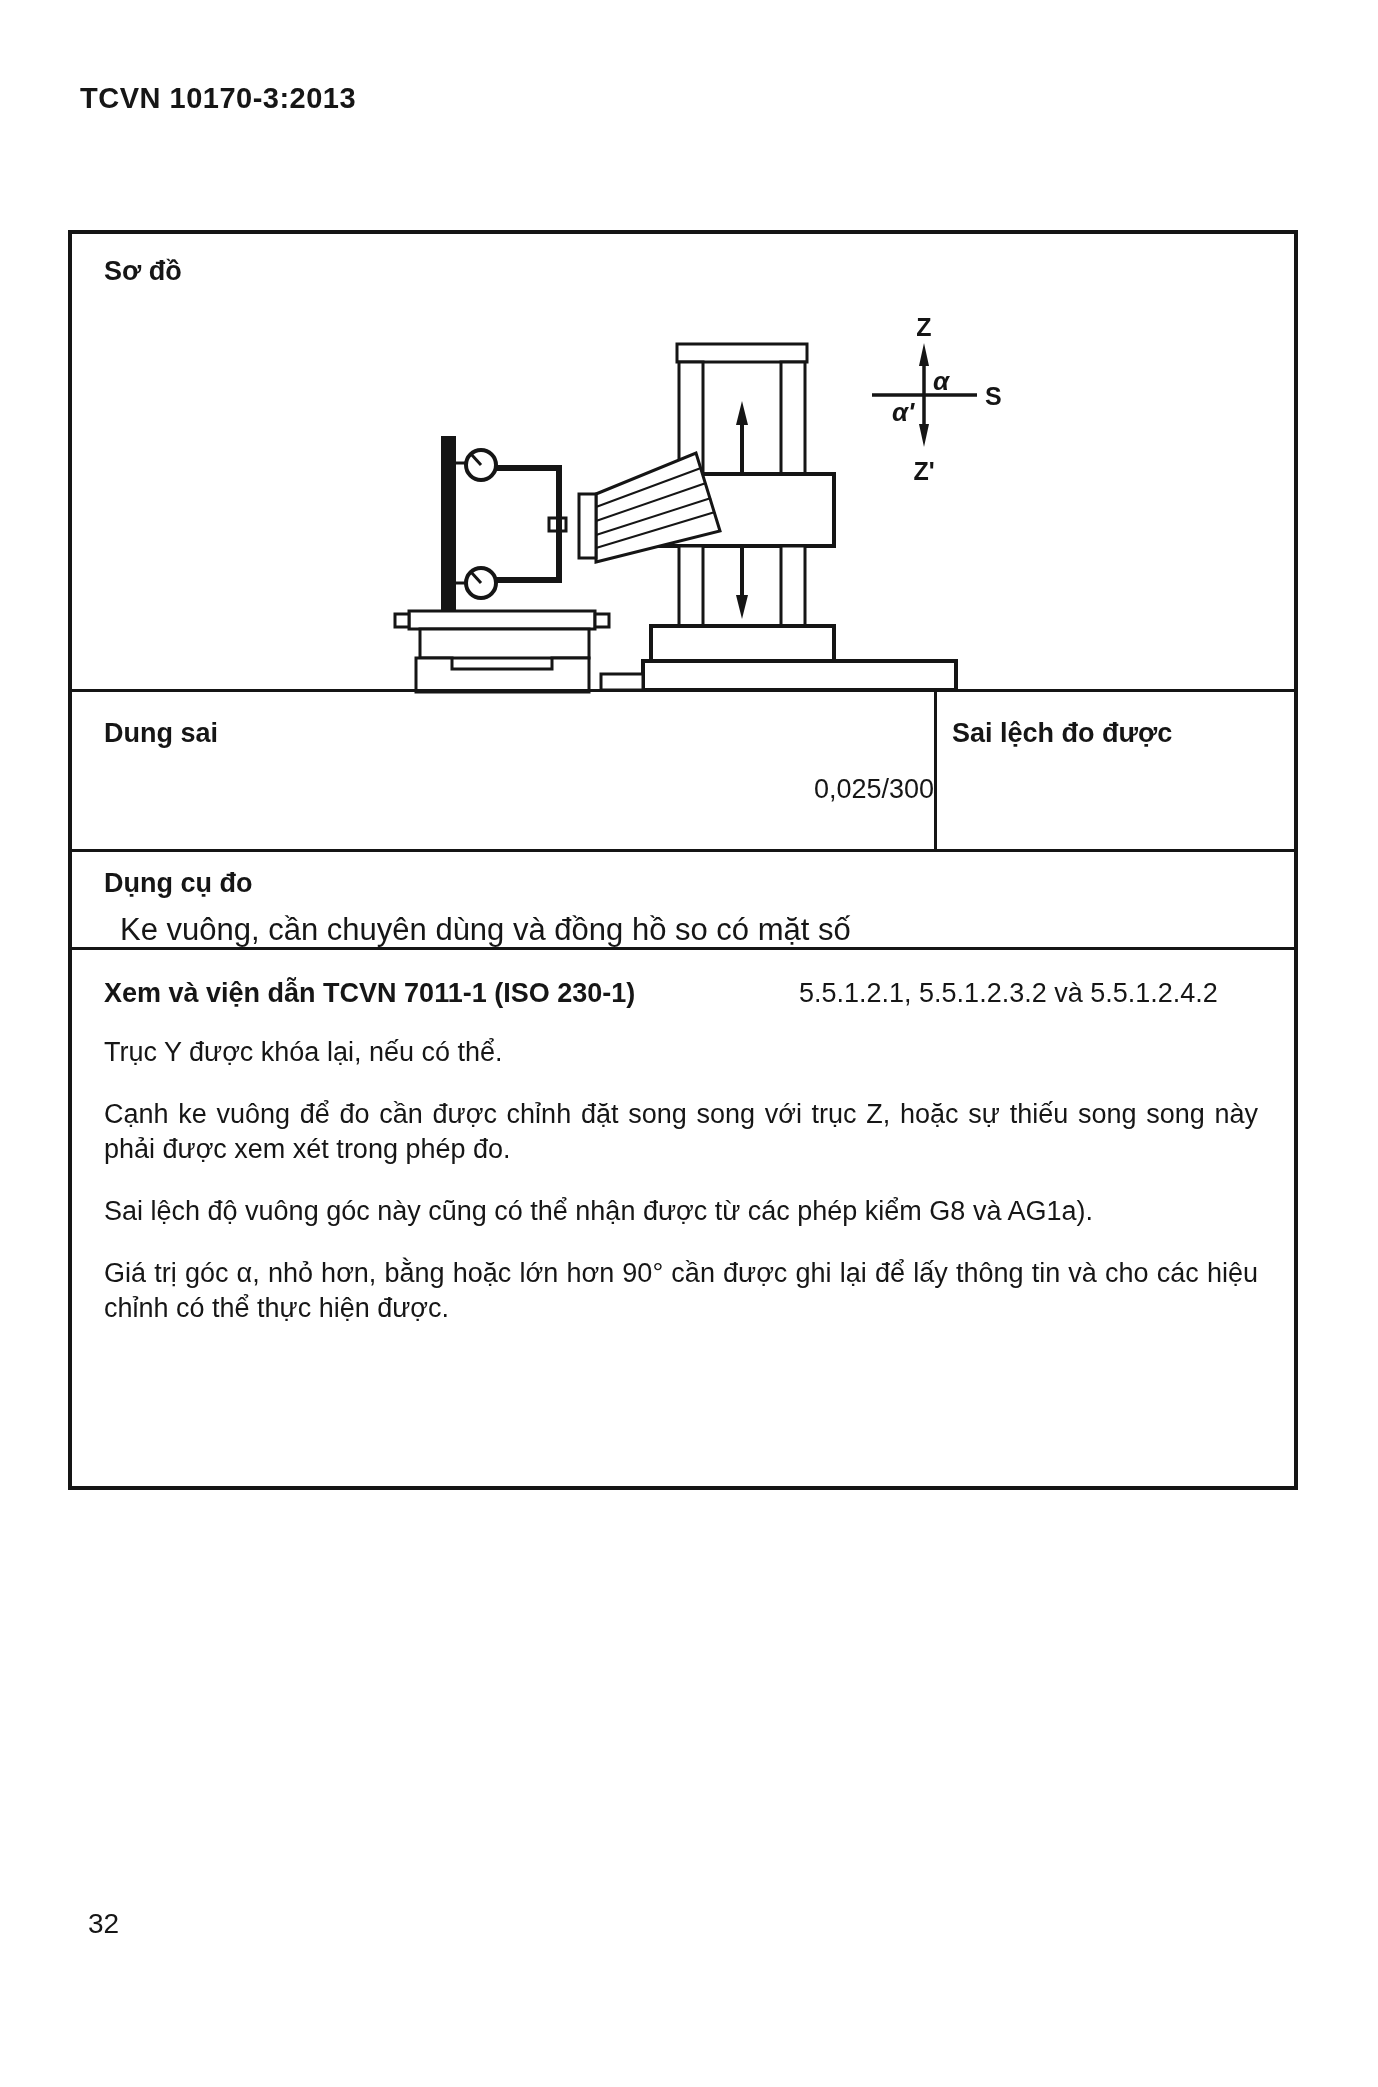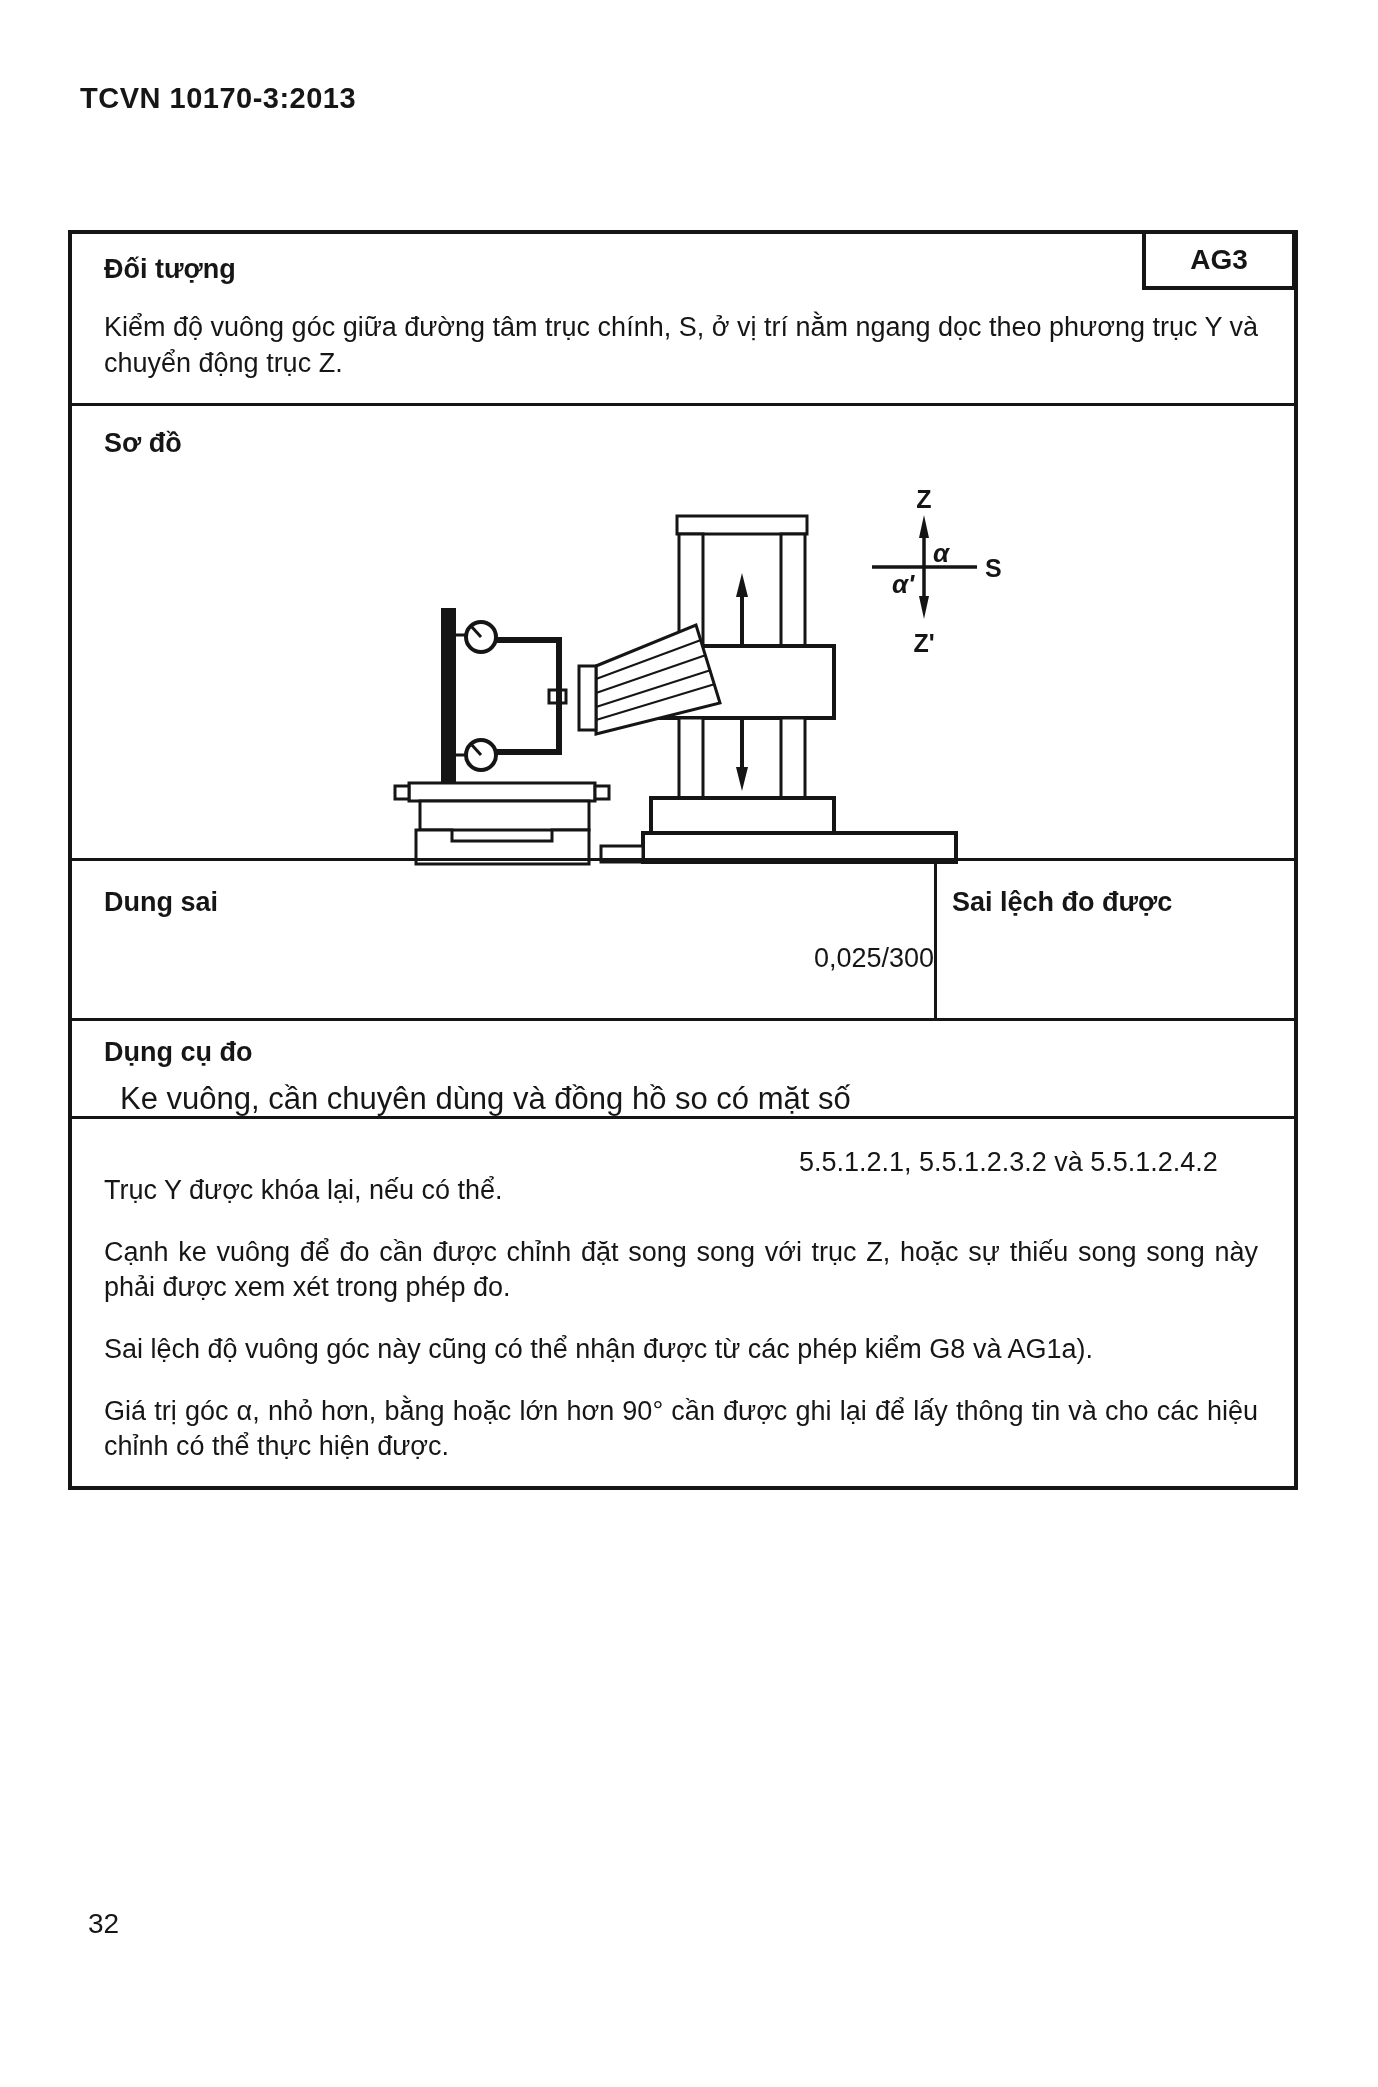--- a/index.html
+++ b/index.html
@@ -89,25 +89,20 @@
   .drawing-shape { stroke: #151515; fill: #ffffff; }
   .axis-text { font-family: "Liberation Sans", "DejaVu Sans", sans-serif; fill: #151515; }
 </style>
 </head>
 <body>
 
 <div class="standard-code">TCVN 10170-3:2013</div>
 
 <div class="spec-table">
 
-  <div class="row row-object">
-    <span class="section-label">Đối tượng</span>
-    <div class="code-box">AG3</div>
-    <p class="object-desc">Kiểm độ vuông góc giữa đường tâm trục chính, S,  ở vị trí nằm ngang dọc theo phương trục Y và chuyển động trục Z.</p>
-  </div>
 
   <div class="row row-diagram">
     <span class="section-label">Sơ đồ</span>
 
     <div class="diagram-wrap">
       <svg width="730" height="425" viewBox="280 460 730 425" xmlns="http://www.w3.org/2000/svg">
 
         <g>
           <rect class="drawing-shape" x="673" y="513" width="130" height="18" stroke-width="3"></rect>
           <rect class="drawing-shape" x="675" y="531" width="24" height="112" stroke-width="3"></rect>
@@ -182,20 +177,21 @@
     <div class="tolerance-value">0,025/300</div>
   </div>
 
   <div class="row row-instrument">
     <span class="section-label instrument-label">Dụng cụ đo</span>
     <span class="instrument-value">Ke vuông, cần chuyên dùng và đồng hồ so có mặt số</span>
   </div>
 
   <div class="row row-notes">
     <div class="reference-line">
+      <span class="reference-label">Xem và viện dẫn TCVN 7011-1 (ISO 230-1)</span>
       <span class="reference-clauses">5.5.1.2.1, 5.5.1.2.3.2 và 5.5.1.2.4.2</span>
     </div>
     <p class="note first">Trục Y được khóa lại, nếu có thể.</p>
     <p class="note">Cạnh ke vuông để đo cần được chỉnh đặt song song với trục Z, hoặc sự thiếu song song này phải được xem xét trong phép đo.</p>
     <p class="note">Sai lệch độ vuông góc này cũng có thể nhận được từ các phép kiểm G8 và AG1a).</p>
     <p class="note">Giá trị góc α, nhỏ hơn, bằng hoặc lớn hơn 90° cần được ghi lại để lấy thông tin và cho các hiệu chỉnh có thể thực hiện được.</p>
   </div>
 
 </div>
 

